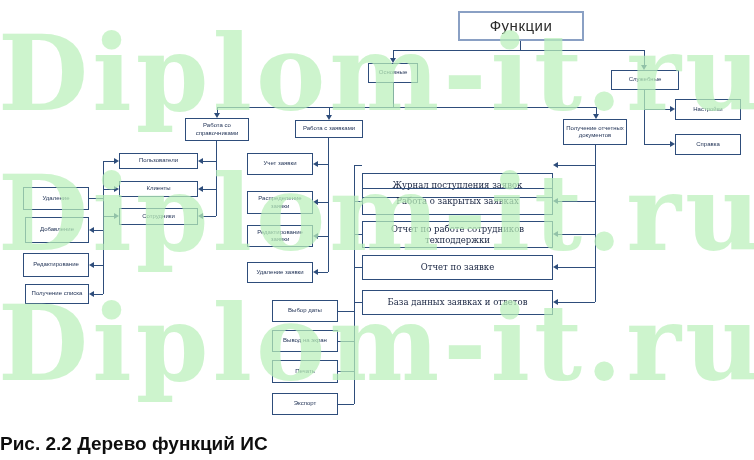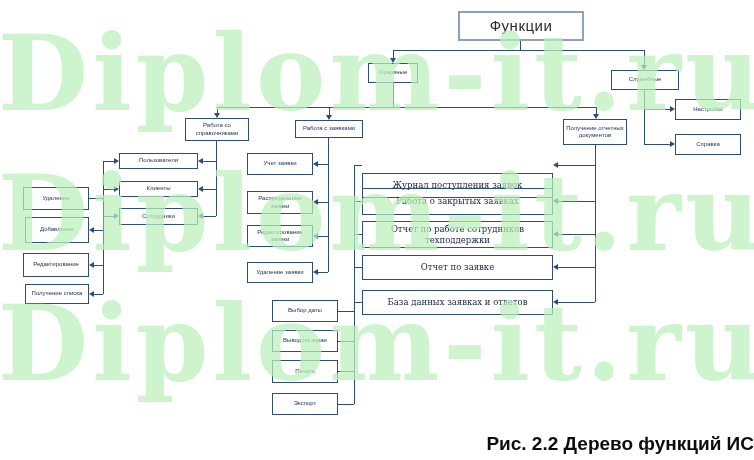--- a/index.html
+++ b/index.html
@@ -29,22 +29,22 @@
   .ar.right{border-top:3px solid transparent;border-bottom:3px solid transparent;border-left:5px solid #2e4d7b;}
   
   .wm{
     position:absolute;left:-2px;width:760px;z-index:5;pointer-events:none;
     font-family:"DejaVu Serif","Liberation Serif",serif;font-weight:bold;
     font-size:104px;line-height:104px;letter-spacing:4px;white-space:nowrap;
     color:rgba(186,240,186,0.72);
   }
   
   .caption{
-    position:absolute;left:0;right:0;top:433px;text-align:right;z-index:3;
-    font-weight:bold;font-size:19px;color:#0d0d0d;margin-left:15px;
+    position:absolute;left:0;right:0;top:433px;text-align:left;z-index:3;
+    font-weight:bold;font-size:19px;color:#0d0d0d;
   }
 </style>
 </head>
 <body>
 
 <div id="stage">
 
   <div class="line" style="left:520px;top:41px;width:1px;height:9px;"></div>
   <div class="line" style="left:393px;top:50px;width:252px;height:1px;"></div>
   <div class="line" style="left:393px;top:50px;width:1px;height:9px;"></div>

